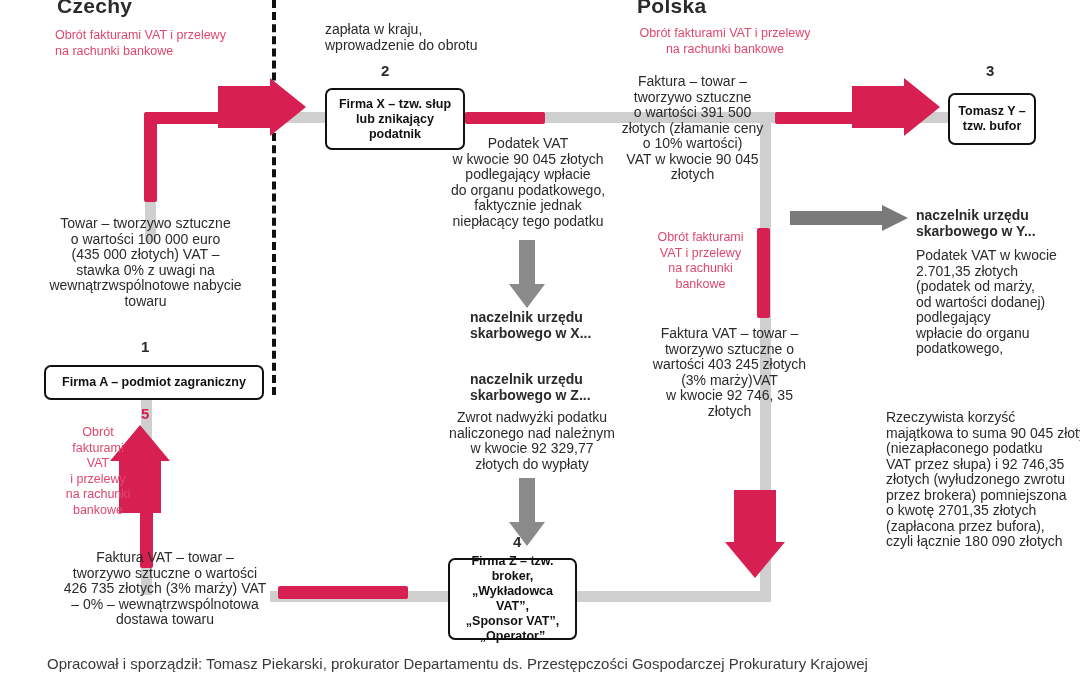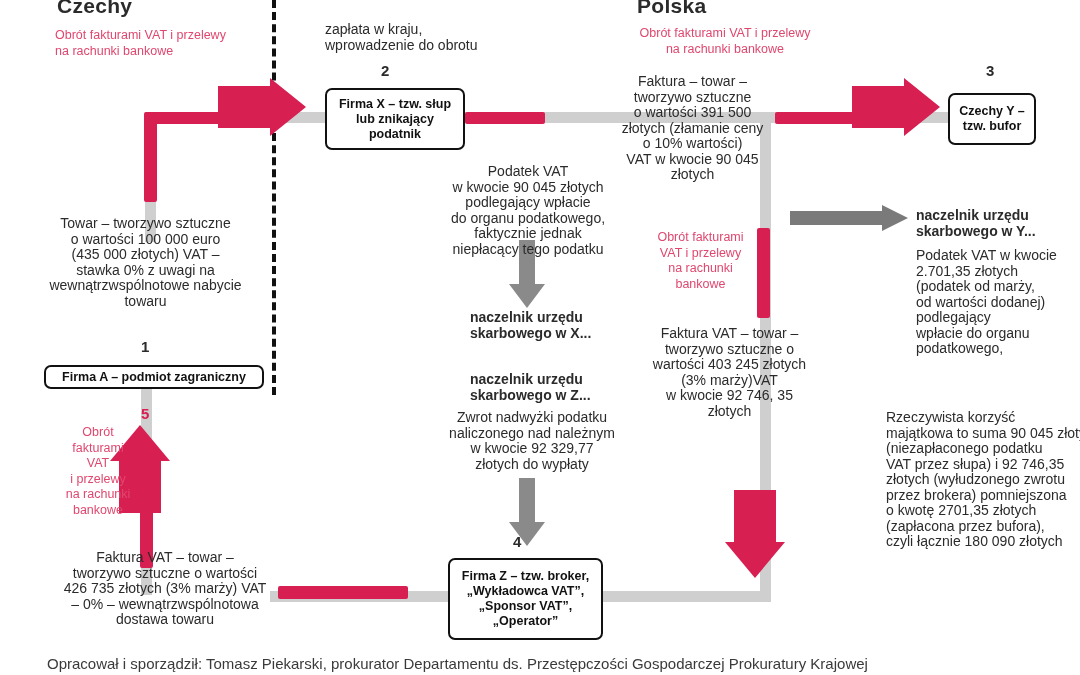--- a/index.html
+++ b/index.html
@@ -77,32 +77,32 @@
 </svg>
 
 <div class="abs box" style="left:325px;top:88px;width:140px;height:62px;">
   <span style="white-space:pre-line;">Firma X – tzw. słup
 lub znikający
 podatnik</span>
 </div>
 <div class="abs num" style="left:381px;top:62px;">2</div>
 
 <div class="abs box" style="left:948px;top:93px;width:88px;height:52px;">
-  <span style="white-space:pre-line;">Czechy Y –
+  <span style="white-space:pre-line;">Tomasz Y –
 tzw. bufor</span>
 </div>
 <div class="abs num" style="left:986px;top:62px;">3</div>
 
-<div class="abs box" style="left:44px;top:365px;width:220px;height:24px;">
+<div class="abs box" style="left:44px;top:365px;width:220px;height:35px;">
   <span style="white-space:pre-line;">Firma A – podmiot zagraniczny</span>
 </div>
 <div class="abs num" style="left:141px;top:338px;">1</div>
 <div class="abs num pink" style="left:141px;top:405px;color:#d81f51;">5</div>
 
-<div class="abs box" style="left:448px;top:558px;width:155px;height:82px;">
+<div class="abs box" style="left:448px;top:558px;width:129px;height:82px;">
   <span style="white-space:pre-line;">Firma Z – tzw. broker,
 „Wykładowca VAT”,
 „Sponsor VAT”,
 „Operator”</span>
 </div>
 <div class="abs num" style="left:513px;top:533px;">4</div>
 
 <div class="abs pinktxt" style="left:55px;top:28px;width:230px;white-space:pre-line;">Obrót fakturami VAT i przelewy
 na rachunki bankowe</div>
 
@@ -120,21 +120,21 @@
 towaru</div>
 
 <div class="abs txt center" style="left:600px;top:74px;width:185px;white-space:pre-line;">Faktura – towar –
 tworzywo sztuczne
 o wartości 391 500
 złotych (złamanie ceny
 o 10% wartości)
 VAT w kwocie 90 045
 złotych</div>
 
-<div class="abs txt center" style="left:438px;top:136px;width:180px;white-space:pre-line;margin-top:28px;">Podatek VAT
+<div class="abs txt center" style="left:438px;top:136px;width:180px;white-space:pre-line;">Podatek VAT
 w kwocie 90 045 złotych
 podlegający wpłacie
 do organu podatkowego,
 faktycznie jednak
 niepłacący tego podatku</div>
 
 <div class="abs txt" style="left:470px;top:310px;width:190px;font-weight:bold;white-space:pre-line;">naczelnik urzędu
 skarbowego w X...</div>
 
 <div class="abs txt" style="left:470px;top:372px;width:190px;font-weight:bold;white-space:pre-line;">naczelnik urzędu

